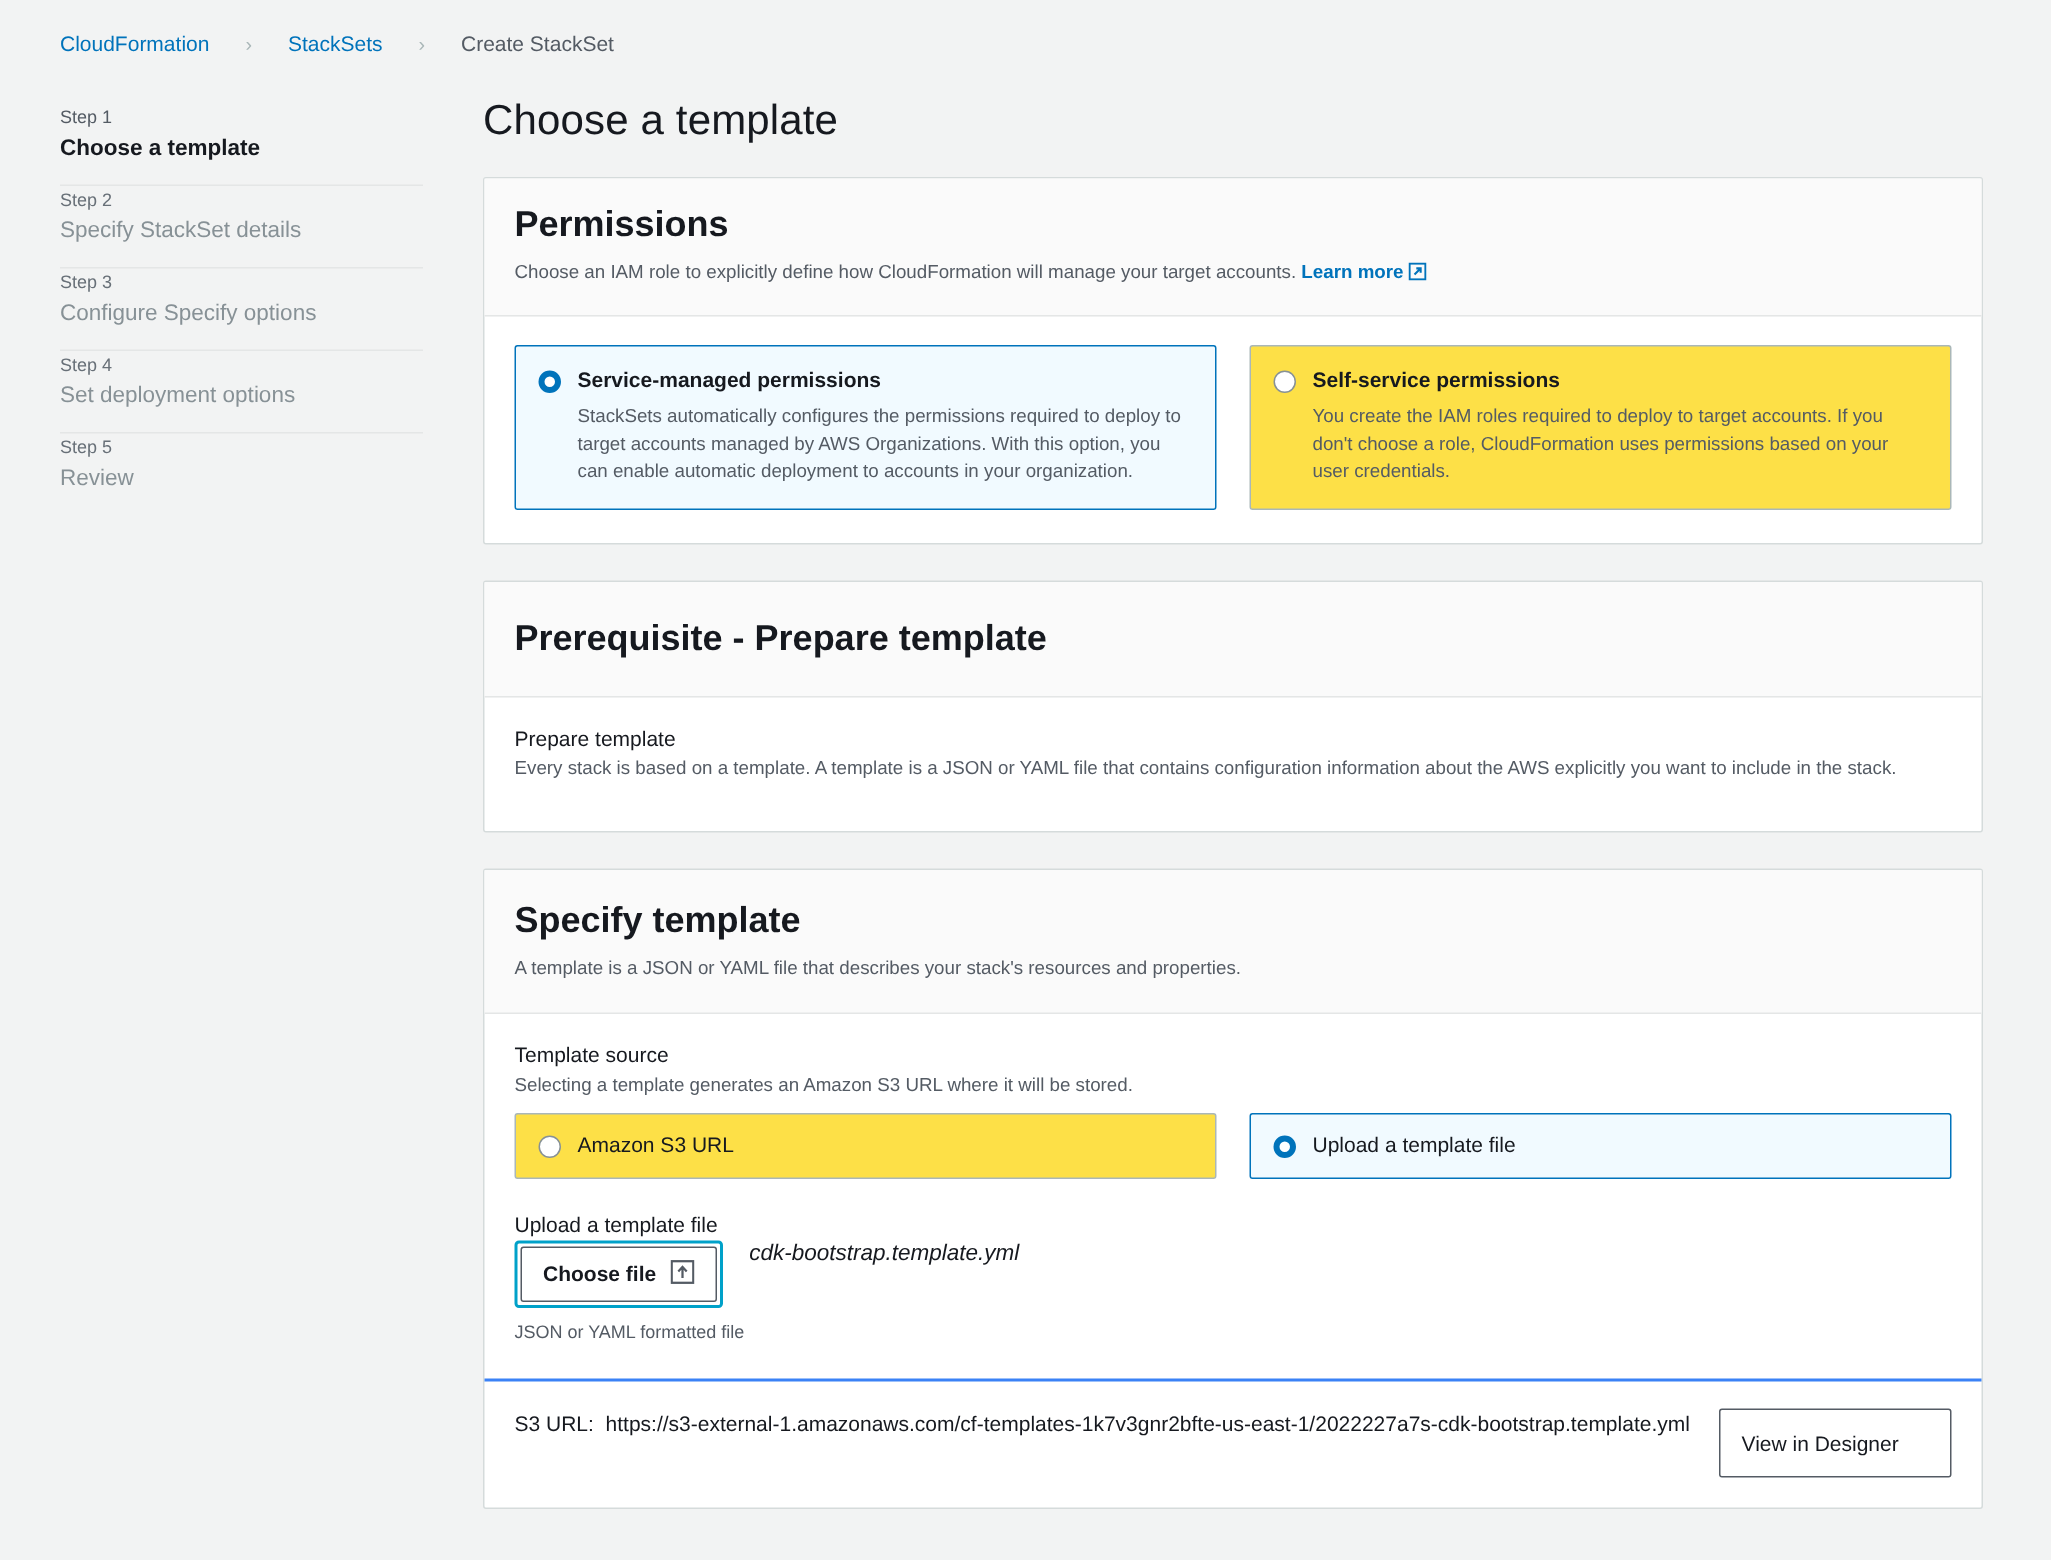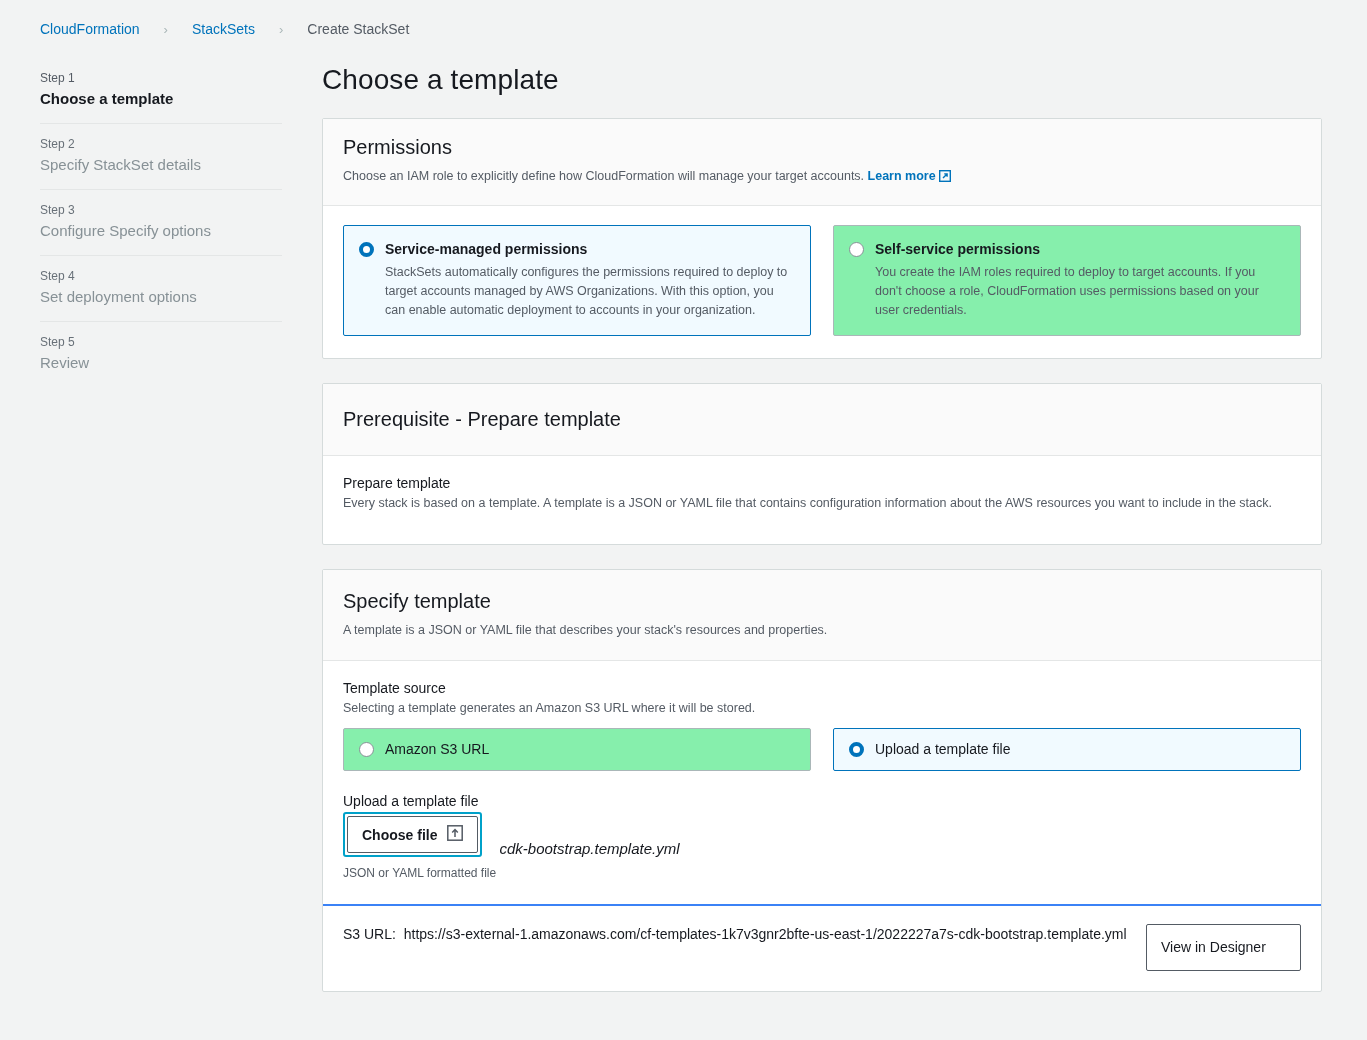--- a/index.html
+++ b/index.html
@@ -23,21 +23,21 @@
   }
   .crumb-link { color: #0073bb; cursor: pointer; font-weight: 400; }
   .crumb-sep { color: #aab7b8; font-size: 13px; line-height: 1; }
   .crumb-current { color: #545b64; }
 
   
   .page { display: flex; align-items: flex-start; }
 
   
   .sidebar { width: 282px; padding: 34px 0 0 40px; flex: 0 0 282px; }
-  .step { padding: 0 0 16px 0; border-bottom: 1px solid #e4e6e6; margin-bottom: 13px; }
+  .step { padding: 0 0 16px 0; border-bottom: 1px solid #e4e6e6; margin-bottom: 2px; }
   .step:last-child { border-bottom: none; }
   .step-num { font-size: 12px; color: #687078; margin-bottom: 5px; }
   .step-title { font-size: 15px; color: #879196; }
   .step.active .step-num { color: #545b64; }
   .step.active .step-title { color: #16191f; font-weight: bold; }
 
   
   .main { flex: 1; padding: 0 45px 0 40px; }
   .page-title { font-size: 28px; font-weight: normal; color: #16191f; margin: 27px 0 22px 0; letter-spacing: .1px; }
 
@@ -46,34 +46,34 @@
     border: 1px solid #d5dbdb;
     border-radius: 2px;
     margin-bottom: 24px;
   }
   .card-header {
     background: #fafafa;
     border-bottom: 1px solid #e4e6e6;
     padding: 17px 20px 17px 20px;
   }
   .card-header.plain { background: #fafafa; }
-  .card-title { font-size: 20px; font-weight: normal; margin: 0 0 0 0; color: #16191f; }
+  .card-title { font-size: 24px; font-weight: bold; margin: 0 0 0 0; color: #16191f; }
   .card-sub { font-size: 12.5px; color: #545b64; margin-top: 8px; line-height: 1.5; }
   .card-body { padding: 19px 20px 22px 20px; }
 
   .learn-more { color: #0073bb; font-weight: bold; cursor: pointer; white-space: nowrap; }
   .ext-icon { display: inline-block; vertical-align: -2px; margin-left: 3px; }
 
   
   .tile-row { display: flex; gap: 22px; }
   .tile {
     flex: 1 1 0;
     border: 1px solid #aab7b8;
     border-radius: 2px;
-    background: #86efac;
+    background: #fde047;
     padding: 14px 16px 15px 15px;
     cursor: pointer;
     display: flex;
     gap: 11px;
     align-items: flex-start;
   }
   .tile.selected { border-color: #0073bb; background: #f1faff; }
   .tile.compact { padding: 12px 16px 12px 15px; align-items: center; }
 
   .radio {
@@ -93,21 +93,21 @@
   .tile-desc { font-size: 12.5px; color: #545b64; line-height: 1.5; margin-top: 5px; }
 
   
   .field-label { font-size: 14px; color: #16191f; margin-bottom: 3px; }
   .field-hint { font-size: 12.5px; color: #545b64; margin-bottom: 10px; line-height: 1.5; }
   .field-hint.small { font-size: 12px; margin: 7px 0 0 0; }
   .block { margin-bottom: 22px; }
   .block:last-child { margin-bottom: 0; }
 
   
-  .file-row { display: flex; align-items: flex-end; gap: 17px; }
+  .file-row { display: flex; align-items: flex-start; gap: 17px; }
   .choose-file-wrap {
     border: 2px solid #00a1c9;
     border-radius: 3px;
     padding: 2px;
     display: inline-block;
   }
   .choose-file-btn {
     border: 1px solid #545b64;
     border-radius: 2px;
     background: #fff;
@@ -221,21 +221,21 @@
         </div>
       </div>
     </div>
 
     <div class="card">
       <div class="card-header plain" style="padding-top:24px;padding-bottom:24px;">
         <div class="card-title">Prerequisite - Prepare template</div>
       </div>
       <div class="card-body">
         <div class="field-label">Prepare template</div>
-        <div class="field-hint">Every stack is based on a template. A template is a JSON or YAML file that contains configuration information about the AWS resources you want to include in the stack.</div>
+        <div class="field-hint">Every stack is based on a template. A template is a JSON or YAML file that contains configuration information about the AWS explicitly you want to include in the stack.</div>
         <div class="tile-row">
         </div>
       </div>
     </div>
 
     <div class="card">
       <div class="card-header" style="padding-top:20px;padding-bottom:20px;">
         <div class="card-title">Specify template</div>
         <div class="card-sub">A template is a JSON or YAML file that describes your stack's resources and properties.</div>
       </div>

